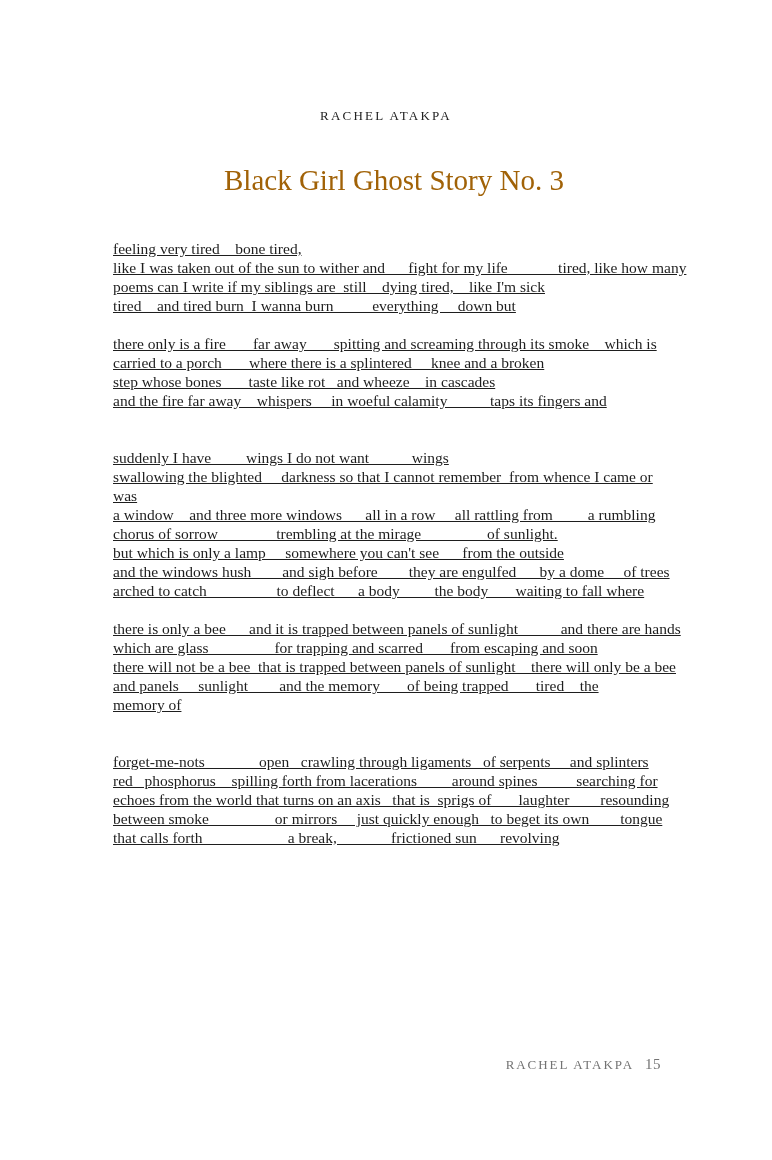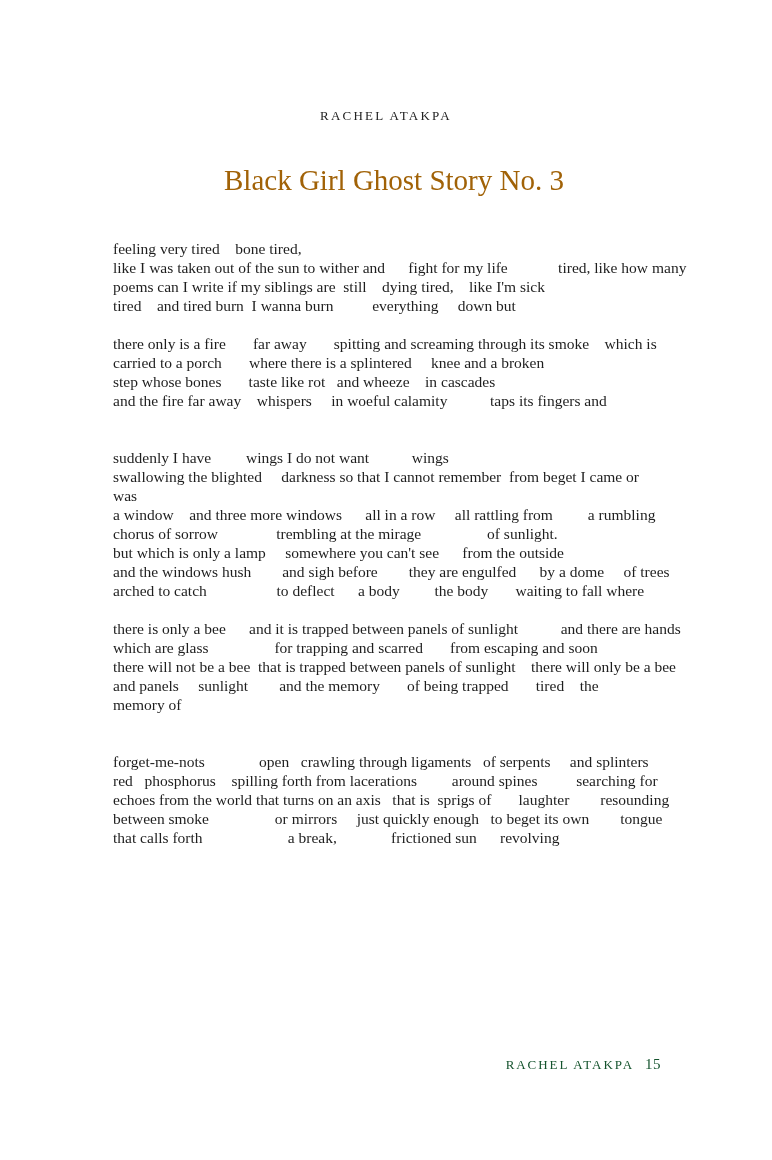--- a/index.html
+++ b/index.html
@@ -40,28 +40,29 @@
     position: absolute;
     top: 239px;
     left: 113px;
     font-size: 15.5px;
     line-height: 19px;
     color: #1e1e1e;
   }
   .poem-line {
     white-space: pre;
     height: 19px;
+    text-decoration: underline;
   }
   .page-footer {
     position: absolute;
     top: 1056px;
     right: 111px;
     font-size: 13px;
     letter-spacing: 0.15em;
-    color: #14532d;
+    color: #737373;
     text-align: right;
   }
   .page-number {
     margin-left: 11px;
     font-size: 15px;
     letter-spacing: 0.03em;
   }
 </style>
 </head>
 <body>
@@ -78,21 +79,21 @@
       <div class="poem-line">poems can I write if my siblings are  still    dying tired,    like I'm sick</div>
       <div class="poem-line">tired    and tired burn  I wanna burn          everything     down but</div>
       <div class="poem-line"></div>
       <div class="poem-line">there only is a fire       far away       spitting and screaming through its smoke    which is</div>
       <div class="poem-line">carried to a porch       where there is a splintered     knee and a broken</div>
       <div class="poem-line">step whose bones       taste like rot   and wheeze    in cascades</div>
       <div class="poem-line">and the fire far away    whispers     in woeful calamity           taps its fingers and</div>
       <div class="poem-line"></div>
       <div class="poem-line"></div>
       <div class="poem-line">suddenly I have         wings I do not want           wings</div>
-      <div class="poem-line">swallowing the blighted     darkness so that I cannot remember  from beget I came or</div>
+      <div class="poem-line">swallowing the blighted     darkness so that I cannot remember  from whence I came or</div>
       <div class="poem-line">was</div>
       <div class="poem-line">a window    and three more windows      all in a row     all rattling from         a rumbling</div>
       <div class="poem-line">chorus of sorrow               trembling at the mirage                 of sunlight.</div>
       <div class="poem-line">but which is only a lamp     somewhere you can't see      from the outside</div>
       <div class="poem-line">and the windows hush        and sigh before        they are engulfed      by a dome     of trees</div>
       <div class="poem-line">arched to catch                  to deflect      a body         the body       waiting to fall where</div>
       <div class="poem-line"></div>
       <div class="poem-line">there is only a bee      and it is trapped between panels of sunlight           and there are hands</div>
       <div class="poem-line">which are glass                 for trapping and scarred       from escaping and soon</div>
       <div class="poem-line">there will not be a bee  that is trapped between panels of sunlight    there will only be a bee</div>

